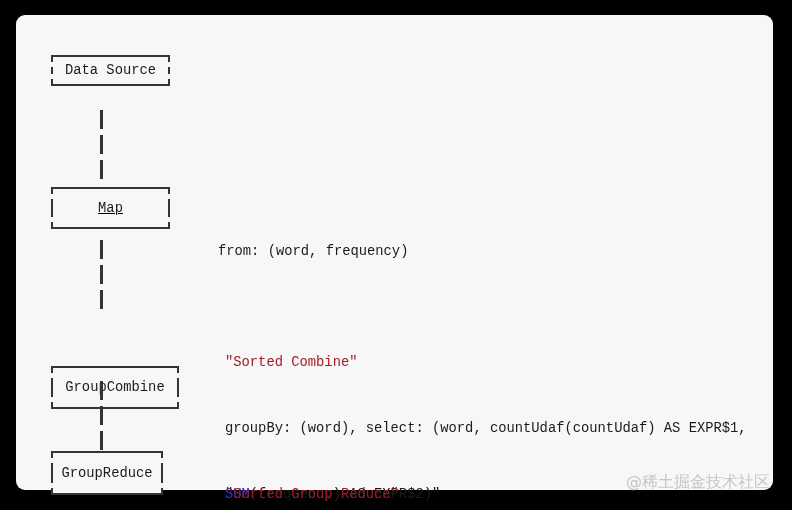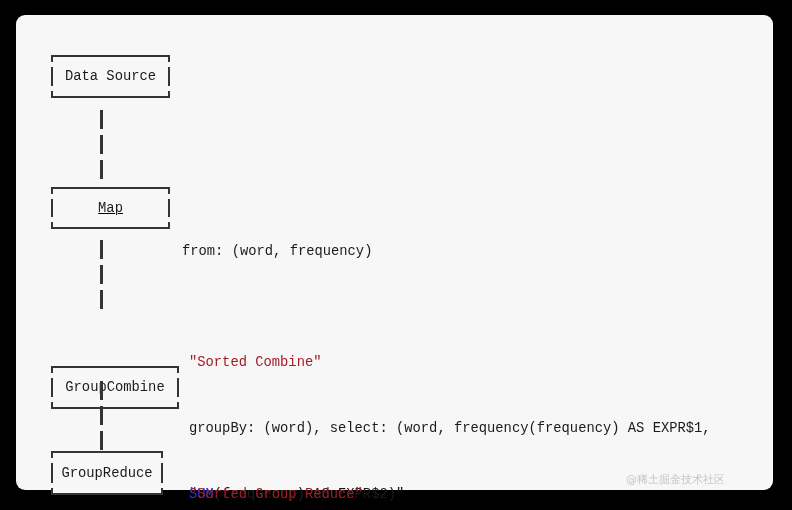--- a/index.html
+++ b/index.html
@@ -69,42 +69,43 @@
     margin-bottom: 6px;
     background: var(--line);
   }
 
   .annotation {
     position: absolute;
     font-size: 13.8px;
     line-height: 22px;
     color: var(--text);
     white-space: pre;
+    margin-left: 36px;
   }
   .annotation .red { color: var(--annotation-red); }
   .annotation .blue { color: var(--keyword-blue); }
 
   .watermark {
     position: absolute;
     left: 626px;
     top: 472px;
     font-family: "DejaVu Sans", "Liberation Sans", sans-serif;
-    font-size: 11px;
+    font-size: 16px;
     color: var(--watermark);
     white-space: nowrap;
     z-index: 5;
   }
 </style>
 </head>
 <body>
 
 <div class="stage">
   <div class="panel">
 
-    <div class="node-box" style="left:35px; top:40px; width:119px; height:43px;">
+    <div class="node-box" style="left:35px; top:40px; width:119px; height:31px;">
       <span class="node-label">Data Source</span>
     <span class="notch tl"></span>
         <span class="notch bl"></span>
         <span class="notch tr"></span>
         <span class="notch br"></span>
       </div>
 
     <div class="connector" style="left:84px; top:95px;">
       <span class="bar"></span>
       <span class="bar"></span>
@@ -130,21 +131,21 @@
 
     <div class="node-box" style="left:35px; top:303px; width:128px; height:43px;margin-top:48px;">
       <span class="node-label">GroupCombine</span>
     <span class="notch tl"></span>
         <span class="notch bl"></span>
         <span class="notch tr"></span>
         <span class="notch br"></span>
       </div>
     <div class="annotation" style="left:173px; top:293px;">
       <div><span class="red">"Sorted Combine"</span></div>
-      <div><span>groupBy: (word), select: (word, frequency(frequency) AS EXPR$1,</span></div>
+      <div><span>groupBy: (word), select: (word, countUdaf(countUdaf) AS EXPR$1,</span></div>
       <div><span class="blue">SUM</span><span>(frequency) AS EXPR$2)"</span></div>
     </div>
 
     <div class="connector" style="left:84px; top:366px;">
       <span class="bar"></span>
       <span class="bar"></span>
       <span class="bar"></span>
     </div>
 
     <div class="node-box" style="left:35px; top:436px; width:112px; height:44px;">

